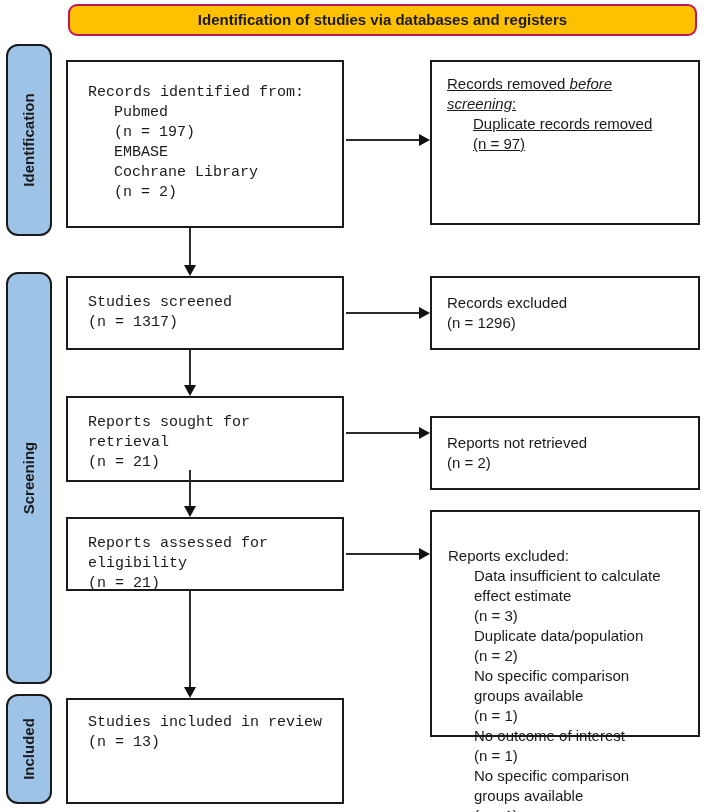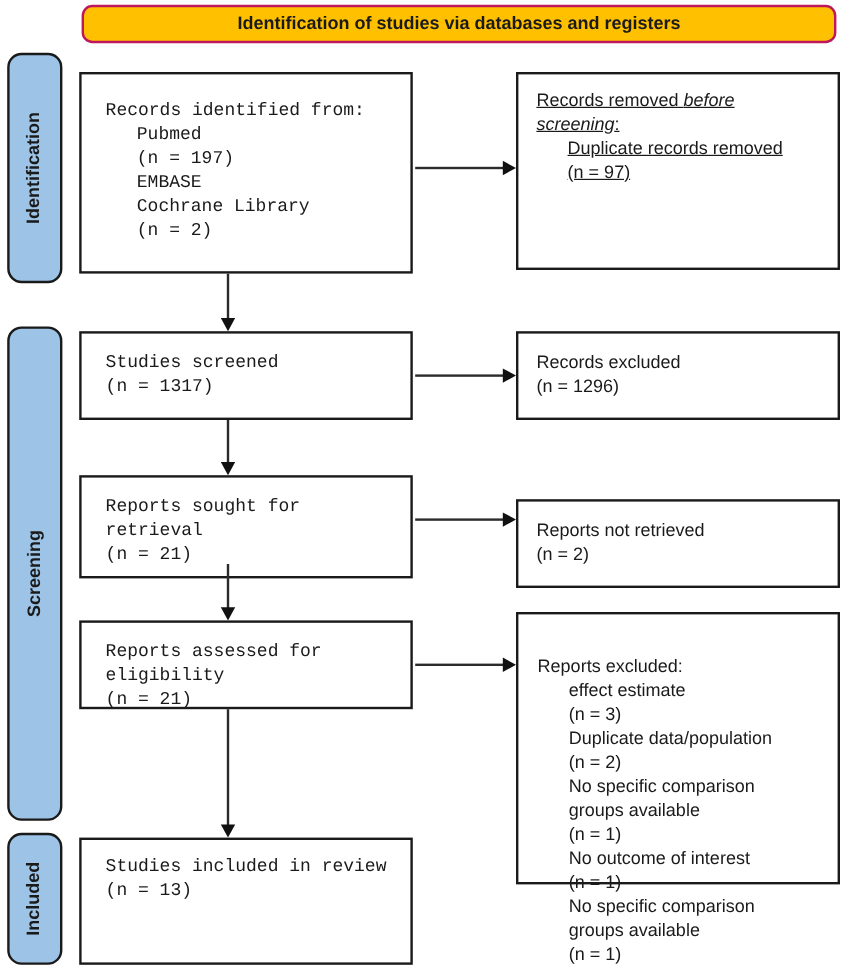--- a/index.html
+++ b/index.html
@@ -137,20 +137,21 @@
     <div>(n = 2)</div>
   </div>
 
   <div class="fbox col-left b4">
     <div>Reports assessed for eligibility</div>
     <div>(n = 21)</div>
   </div>
   <div class="fbox col-right r4">
     <div>Reports excluded:</div>
     <div class="indent">
+      <div>Data insufficient to calculate</div>
       <div>effect estimate</div>
       <div>(n = 3)</div>
       <div>Duplicate data/population</div>
       <div>(n = 2)</div>
       <div>No specific comparison</div>
       <div>groups available</div>
       <div>(n = 1)</div>
       <div>No outcome of interest</div>
       <div>(n = 1)</div>
       <div>No specific comparison</div>

